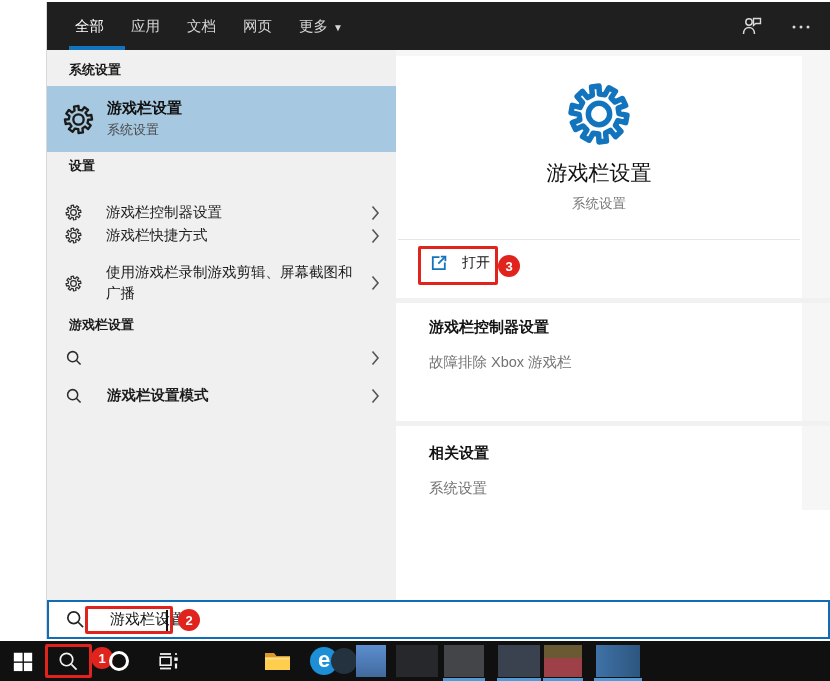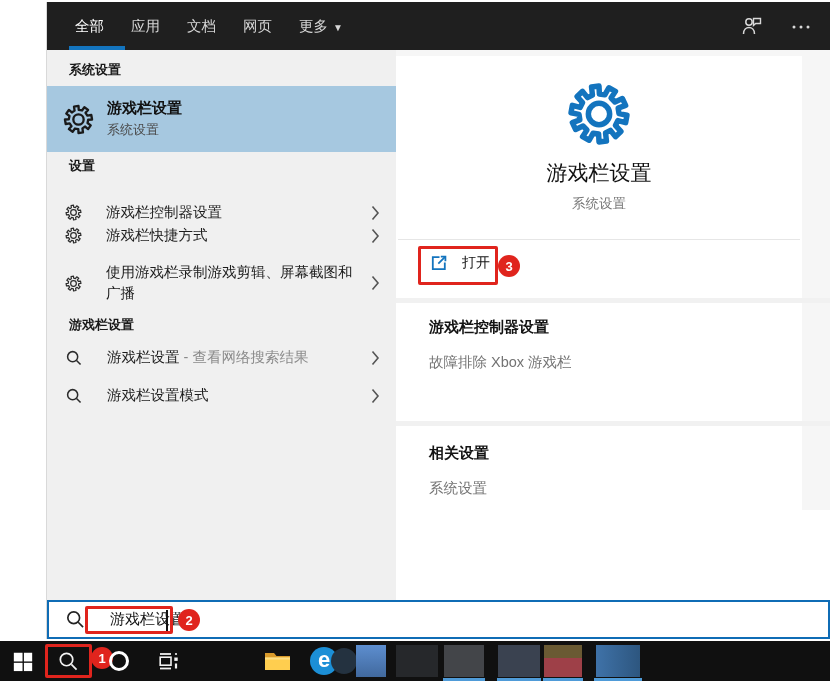--- a/index.html
+++ b/index.html
@@ -157,32 +157,31 @@
             </svg>
         </div>
 
         <div class="sec-header" style="top:266px">游戏栏设置</div>
 
         <div class="lrow" style="top:289px;height:38px">
           <svg class="mag-sm" width="18" height="18" viewBox="0 0 20 20">
               <circle cx="8.5" cy="8.5" r="5.6" fill="none" stroke="#2b2b2b" stroke-width="1.7"></circle>
               <path d="M12.8,12.8 L17.3,17.3" stroke="#2b2b2b" stroke-width="1.7"></path>
             </svg>
-          <span class="lrow-text"><span>游戏栏设置</span><span class="lrow-suffix"> - 查看网络搜索结果</span></span>
           <svg class="chev" width="9" height="16" viewBox="0 0 9 16">
               <path d="M1.5,1.5 L7,8 L1.5,14.5" fill="none" stroke="#555" stroke-width="1.6"></path>
             </svg>
         </div>
 
         <div class="lrow" style="top:327px;height:38px">
           <svg class="mag-sm" width="18" height="18" viewBox="0 0 20 20">
               <circle cx="8.5" cy="8.5" r="5.6" fill="none" stroke="#2b2b2b" stroke-width="1.7"></circle>
               <path d="M12.8,12.8 L17.3,17.3" stroke="#2b2b2b" stroke-width="1.7"></path>
             </svg>
-          <span class="lrow-text" style="font-weight:normal">游戏栏设置模式</span>
+          <span class="lrow-text" style="font-weight:bold">游戏栏设置模式</span>
           <svg class="chev" width="9" height="16" viewBox="0 0 9 16">
               <path d="M1.5,1.5 L7,8 L1.5,14.5" fill="none" stroke="#555" stroke-width="1.6"></path>
             </svg>
         </div>
       </div>
 
       <div class="right-panel">
         <div class="rp-topband"></div>
         <div class="rp-gutter"></div>
 

